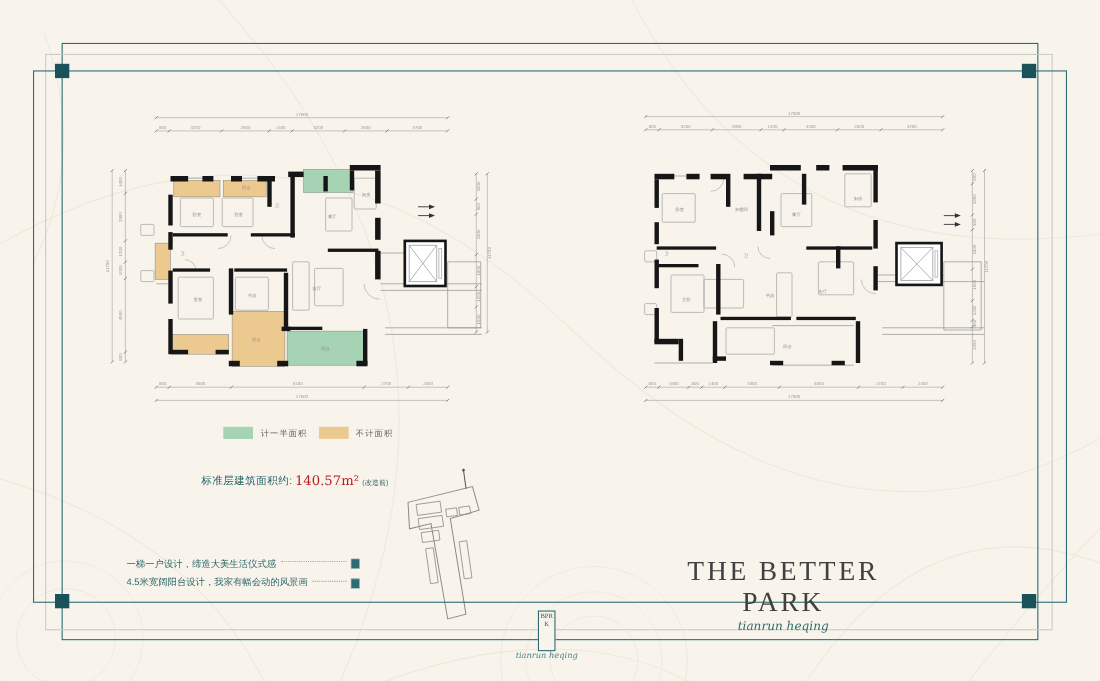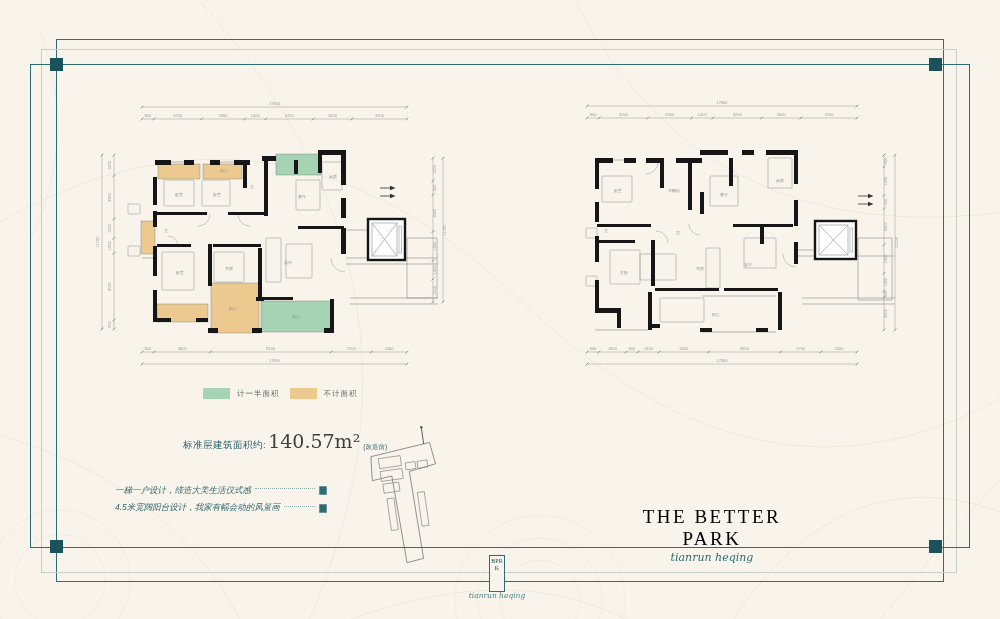--- a/index.html
+++ b/index.html
@@ -17,35 +17,35 @@
 
   
   .legend{position:absolute;left:203px;top:388px;z-index:3;display:flex;align-items:center;gap:10px;}
   .legend .item{display:flex;align-items:center;gap:7px;}
   .swatch{width:27px;height:11px;display:inline-block;}
   .legend .lab{font-size:7.5px;color:#5d675f;letter-spacing:1px;}
 
   
   .area-title{position:absolute;z-index:3;display:flex;align-items:flex-end;color:#26616a;}
   .area-title .pre{font-size:9.5px;letter-spacing:.5px;}
-  .area-title .val{font-family:"DejaVu Serif","Liberation Serif",serif;font-size:19px;color:#404040;margin-left:2px;}
+  .area-title .val{font-family:"DejaVu Serif","Liberation Serif",serif;font-size:12px;color:#b91c1c;margin-left:2px;}
   .area-title .note{font-size:6.5px;margin-left:3px;color:#3a6a70;}
   .t-before{left:183px;top:430px;}
   .t-after{left:655px;top:430px;}
 
   
-  .features{position:absolute;left:115px;top:482px;width:212px;z-index:3;font-style:italic;}
+  .features{position:absolute;left:115px;top:504px;width:212px;z-index:3;}
   .feat{display:flex;align-items:center;height:17.5px;}
   .feat .txt{font-size:8.5px;color:#2d6569;white-space:nowrap;}
   .feat .dots{flex:1;border-bottom:1px dotted #8fb0ae;margin:0 4px;transform:translateY(-2px);}
   .feat .ico{width:8px;height:9px;background:#2e6b72;box-shadow:inset 0 0 0 1.5px rgba(248,244,236,.0),inset 0 0 0 .5px rgba(255,255,255,.55);}
 
   
   .brand{position:absolute;left:612px;top:506px;width:200px;text-align:center;z-index:3;}
-  .brand .nm{font-family:"Liberation Serif",serif;font-size:19px;letter-spacing:2.5px;color:#000000;}
+  .brand .nm{font-family:"Liberation Serif",serif;font-size:25px;letter-spacing:2.5px;color:#404040;}
   .brand .sc{font-family:"DejaVu Serif",serif;font-style:italic;font-size:11px;color:#2d6a71;margin-top:1px;}
 
   
   .seal{position:absolute;left:489px;top:555px;width:14px;height:33px;z-index:4;background:#f8f4ec;
         border:1px solid #2e6b72;text-align:center;font-family:"Liberation Serif",serif;
         font-size:6px;line-height:7px;color:#1f575f;word-break:break-all;padding-top:2px;}
   .seal-script{position:absolute;left:447px;top:591px;width:100px;text-align:center;z-index:4;
         font-family:"DejaVu Serif",serif;font-style:italic;font-size:7.5px;color:#4d838a;}
 </style>
 </head>

